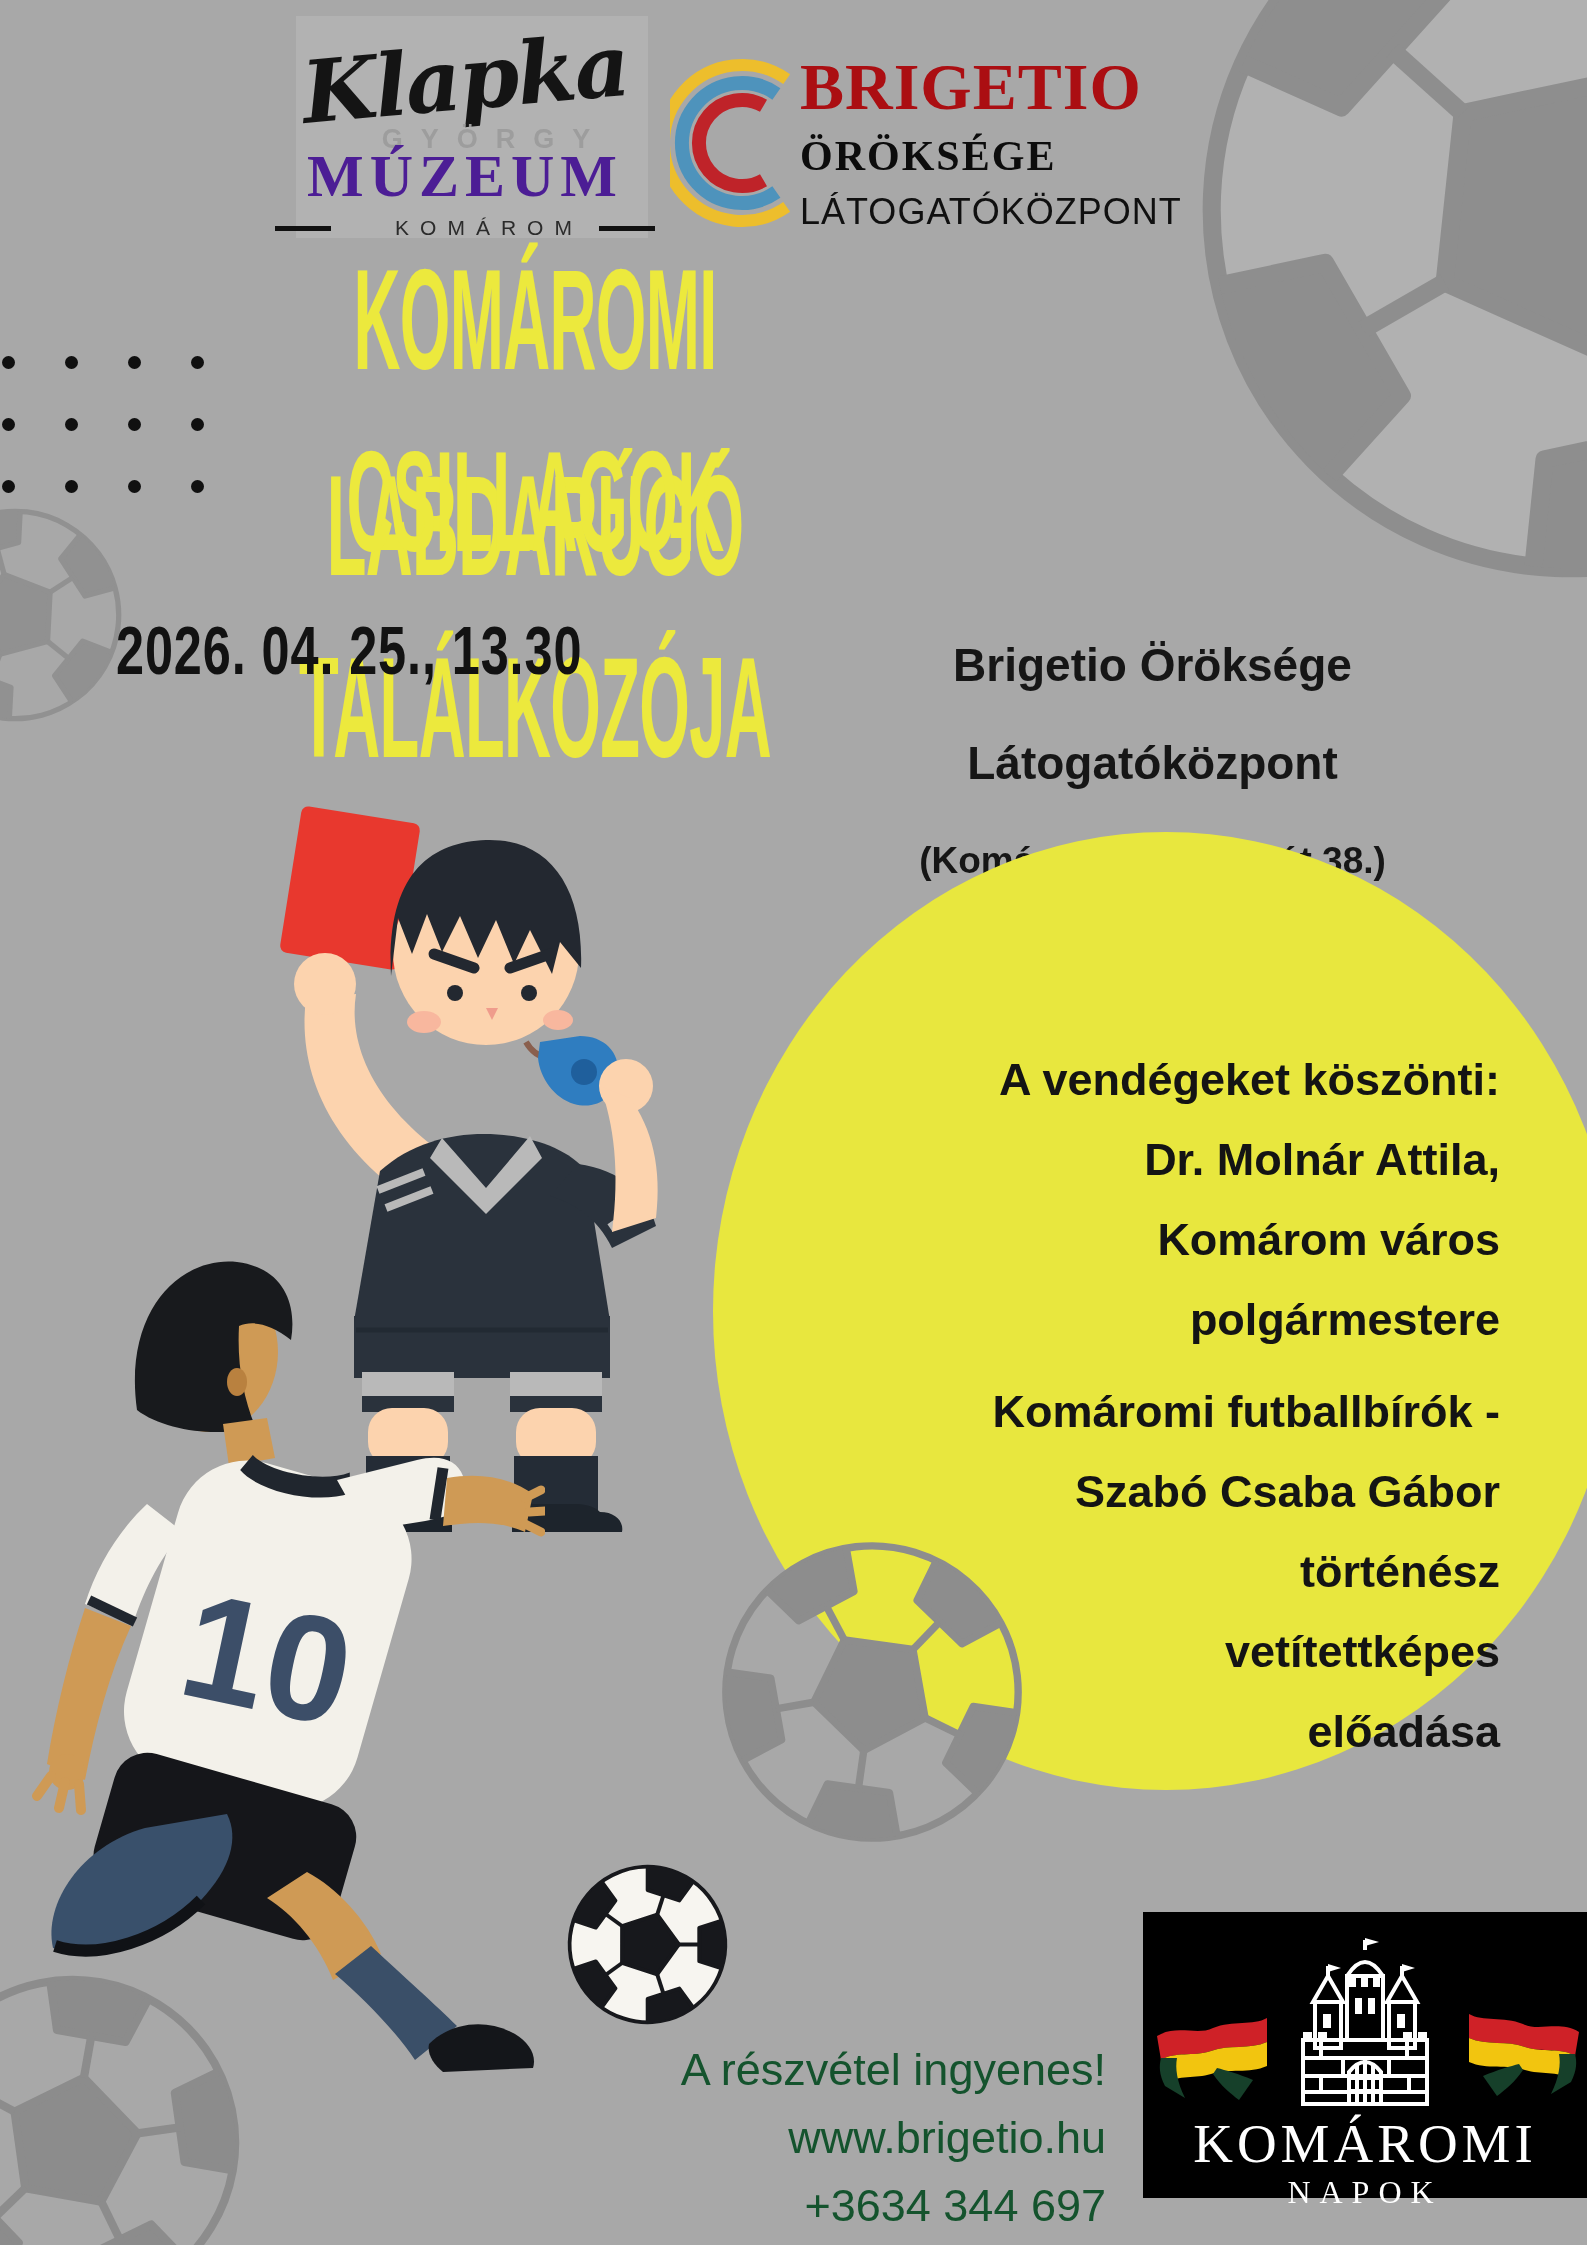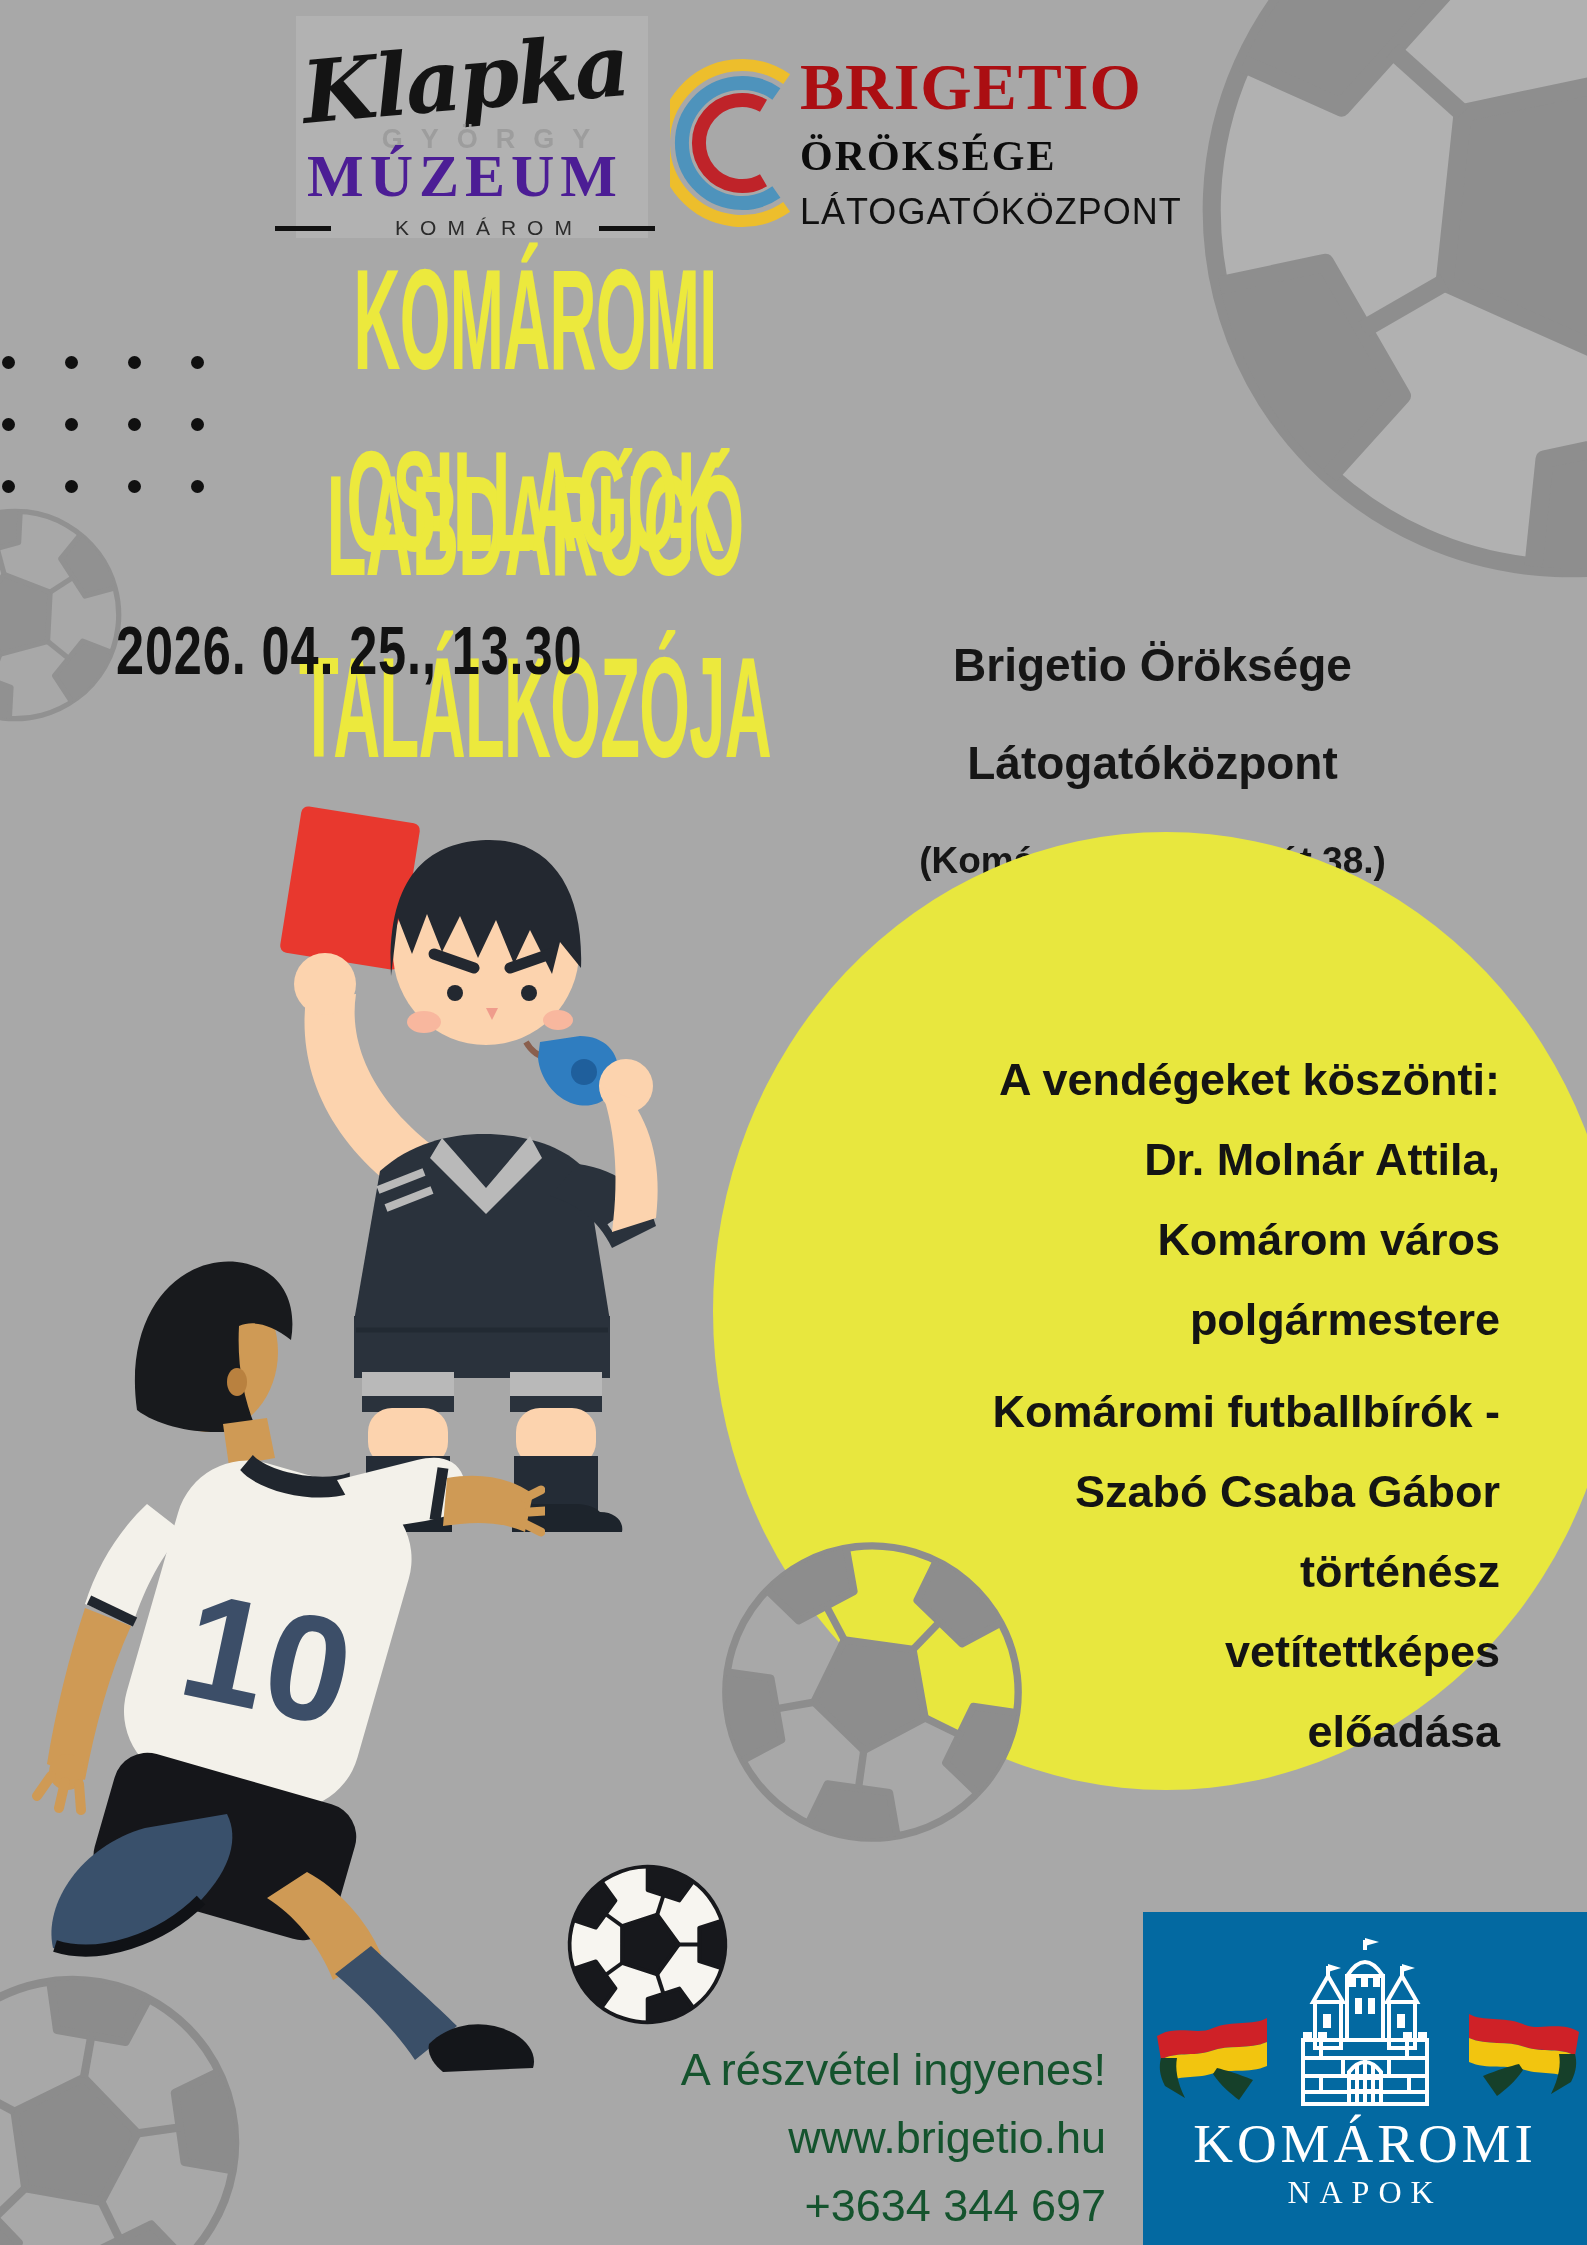--- a/index.html
+++ b/index.html
@@ -45,21 +45,21 @@
 
   
   .big-circle{left:713px;top:832px;width:906px;height:958px;border-radius:50%;background:#e8e73e;}
   .program{right:87px;top:1040px;text-align:right;color:#141414;font-weight:bold;font-size:45px;line-height:80px;}
   .program .blk2{margin-top:12px;}
 
   
   .footer{right:481px;top:2036px;text-align:right;color:#14532d;font-size:45px;line-height:68px;font-weight:normal;}
 
   
-  .napok{left:1143px;top:1912px;width:444px;height:333px;background:#0369a1;}
+  .napok{left:1143px;top:1912px;width:444px;height:286px;background:#000000;}
   .napok-l1{position:absolute;left:0;top:200px;width:444px;text-align:center;color:#fff;
      font-family:"Liberation Serif",serif;font-size:55px;letter-spacing:4px;}
   .napok-l2{position:absolute;left:0;top:262px;width:444px;text-align:center;color:#fff;
      font-family:"Liberation Serif",serif;font-size:32px;letter-spacing:9px;}
 </style>
 </head>
 <body>
 
 <div id="poster">
 

